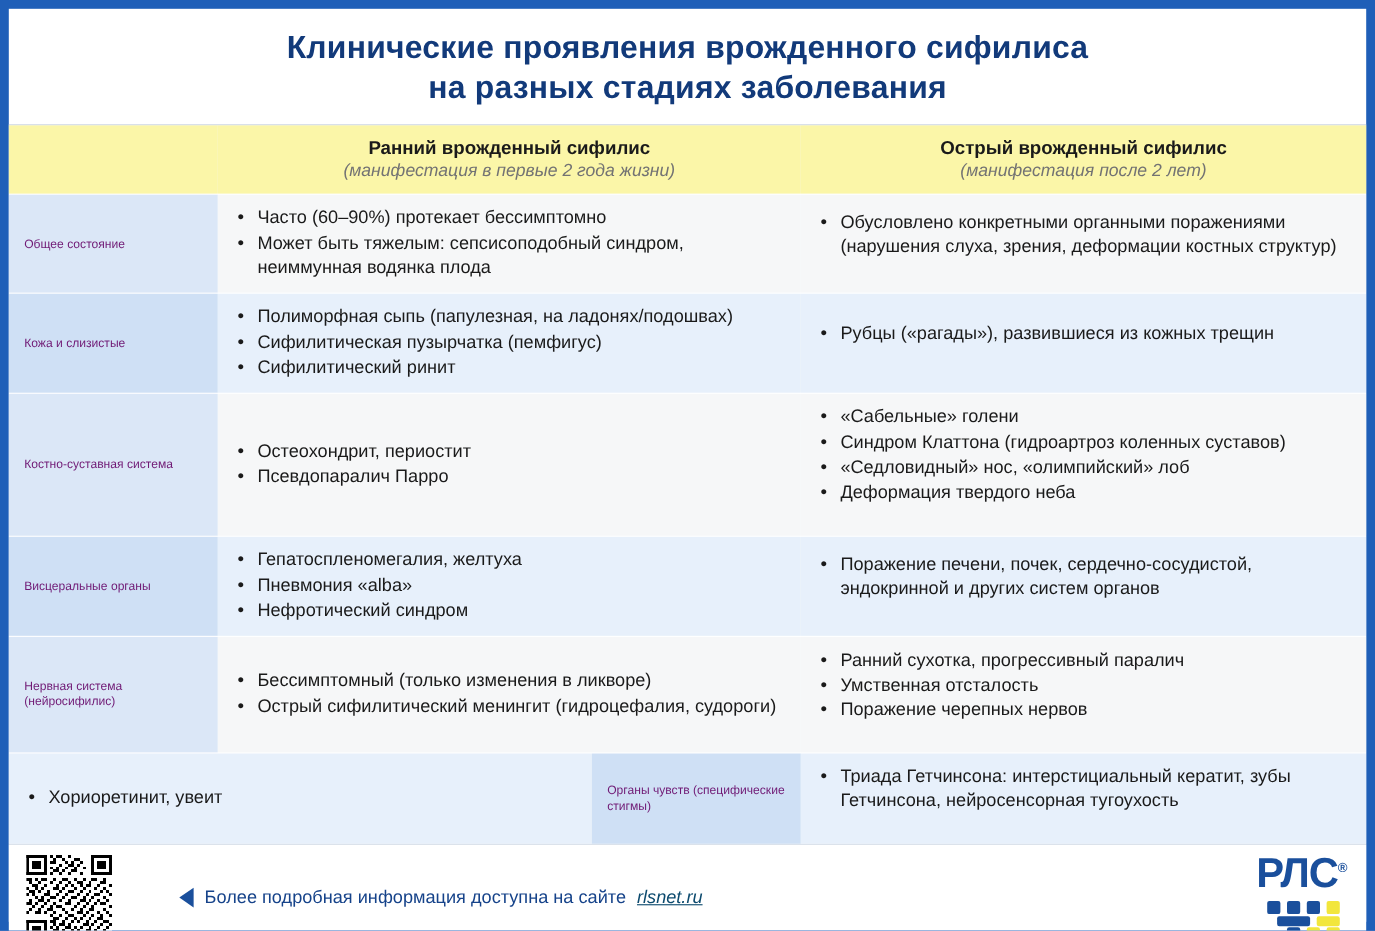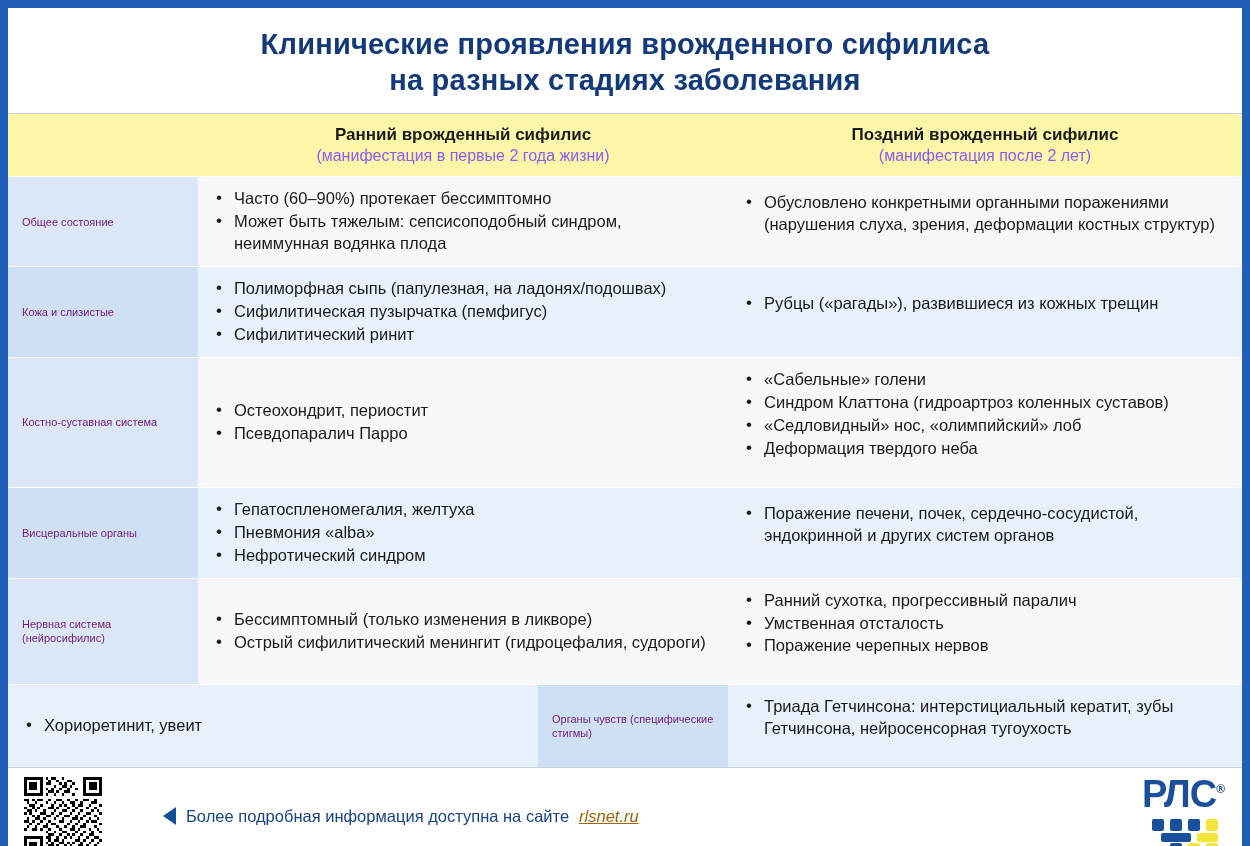--- a/index.html
+++ b/index.html
@@ -61,22 +61,23 @@
   }
   .head-row .cell.corner { background: #fbf6a8; }
   .head-title {
     font-size: 17px;
     font-weight: bold;
     color: #1a1a1a;
     line-height: 1.3;
   }
   .head-sub {
     font-size: 16px;
-    color: #8b5cf6;
+    color: #737373;
     line-height: 1.3;
+    font-style: italic;
   }
 
   .cell {
     box-sizing: border-box;
   }
   .c-label {
     width: 190px;
     flex: 0 0 190px;
     padding: 12px 10px 12px 14px;
     font-size: 11px;
@@ -155,21 +156,21 @@
     border-top: 9px solid transparent;
     border-bottom: 9px solid transparent;
     border-right: 13px solid #1a4f9c;
   }
   .foot-text {
     font-size: 16.5px;
     color: #16438a;
   }
   .foot-link {
     font-size: 16.5px;
-    color: #a16207;
+    color: #0c4a6e;
     font-style: italic;
     text-decoration: underline;
   }
   .logo {
     position: absolute;
     right: 18px;
     top: 50%;
     transform: translateY(-50%);
     text-align: right;
   }
@@ -206,21 +207,21 @@
       <div class="row head-row">
         <div class="cell c-label corner"></div>
         <div class="cell c-early">
           <div style="width:100%">
             <div class="head-title">Ранний врожденный сифилис</div>
             <div class="head-sub">(манифестация в первые 2 года жизни)</div>
           </div>
         </div>
         <div class="cell c-late">
           <div style="width:100%">
-            <div class="head-title">Поздний врожденный сифилис</div>
+            <div class="head-title">Острый врожденный сифилис</div>
             <div class="head-sub">(манифестация после 2 лет)</div>
           </div>
         </div>
       </div>
 
       <div class="row stripe-a">
         <div class="cell c-label">Общее состояние</div>
         <div class="cell c-early">
           <ul class="items">
             <li>Часто (60–90%) протекает бессимптомно</li>

